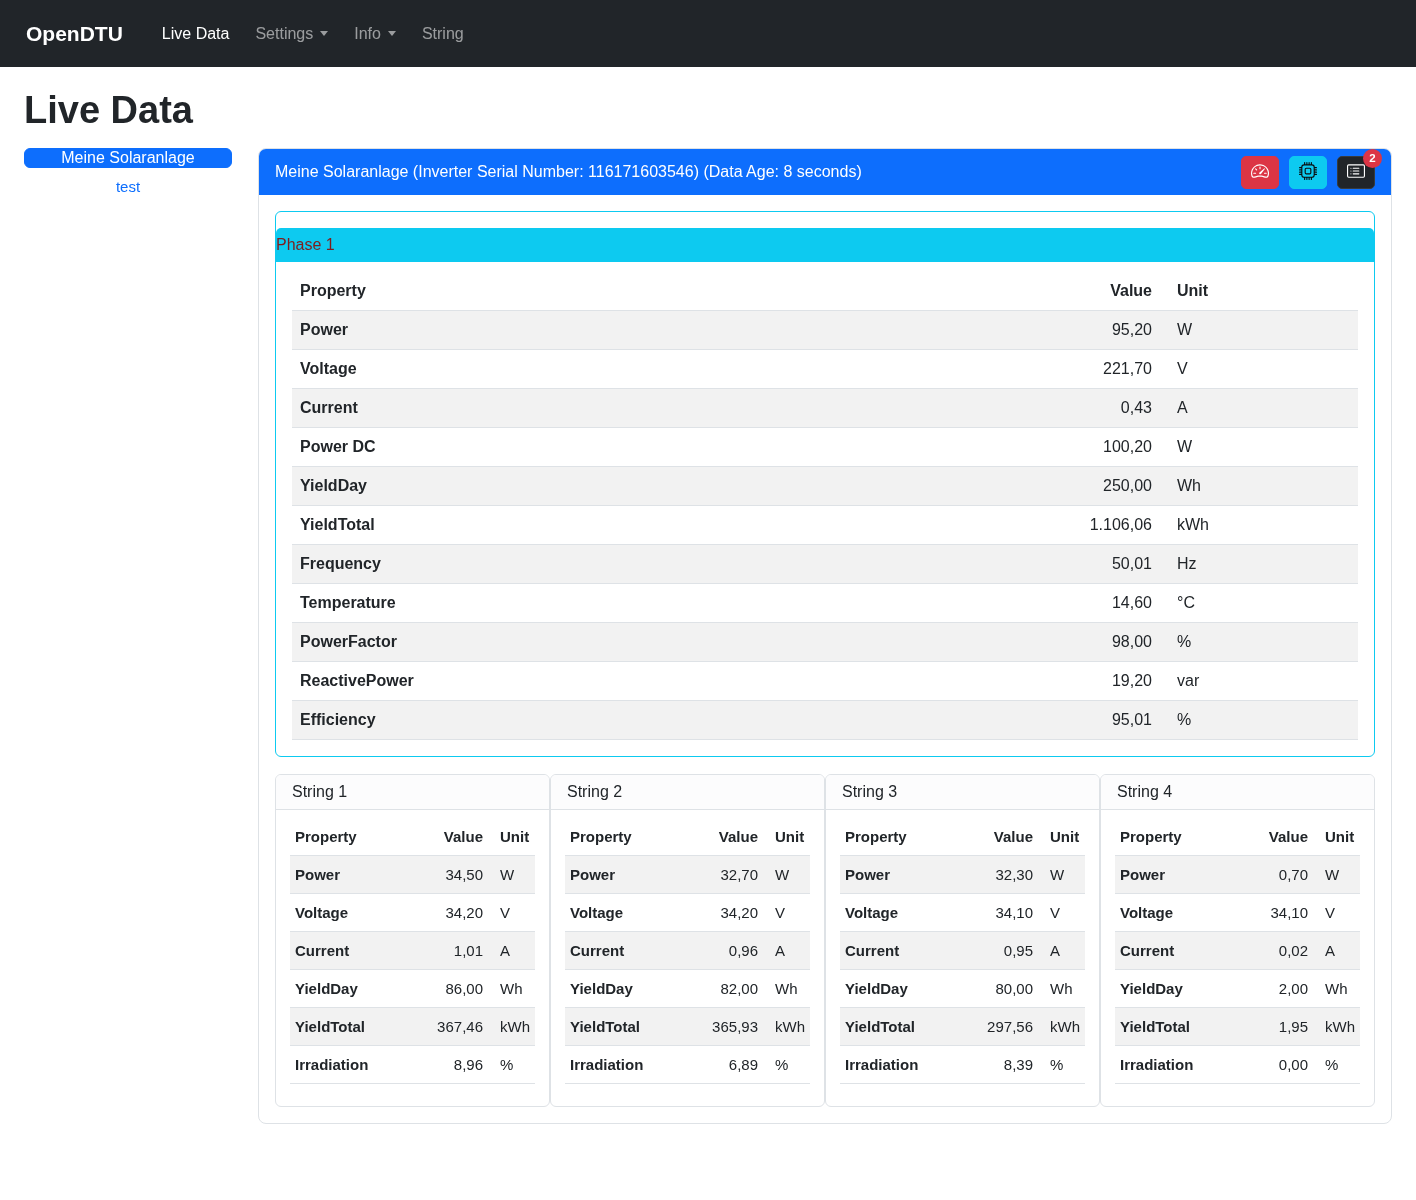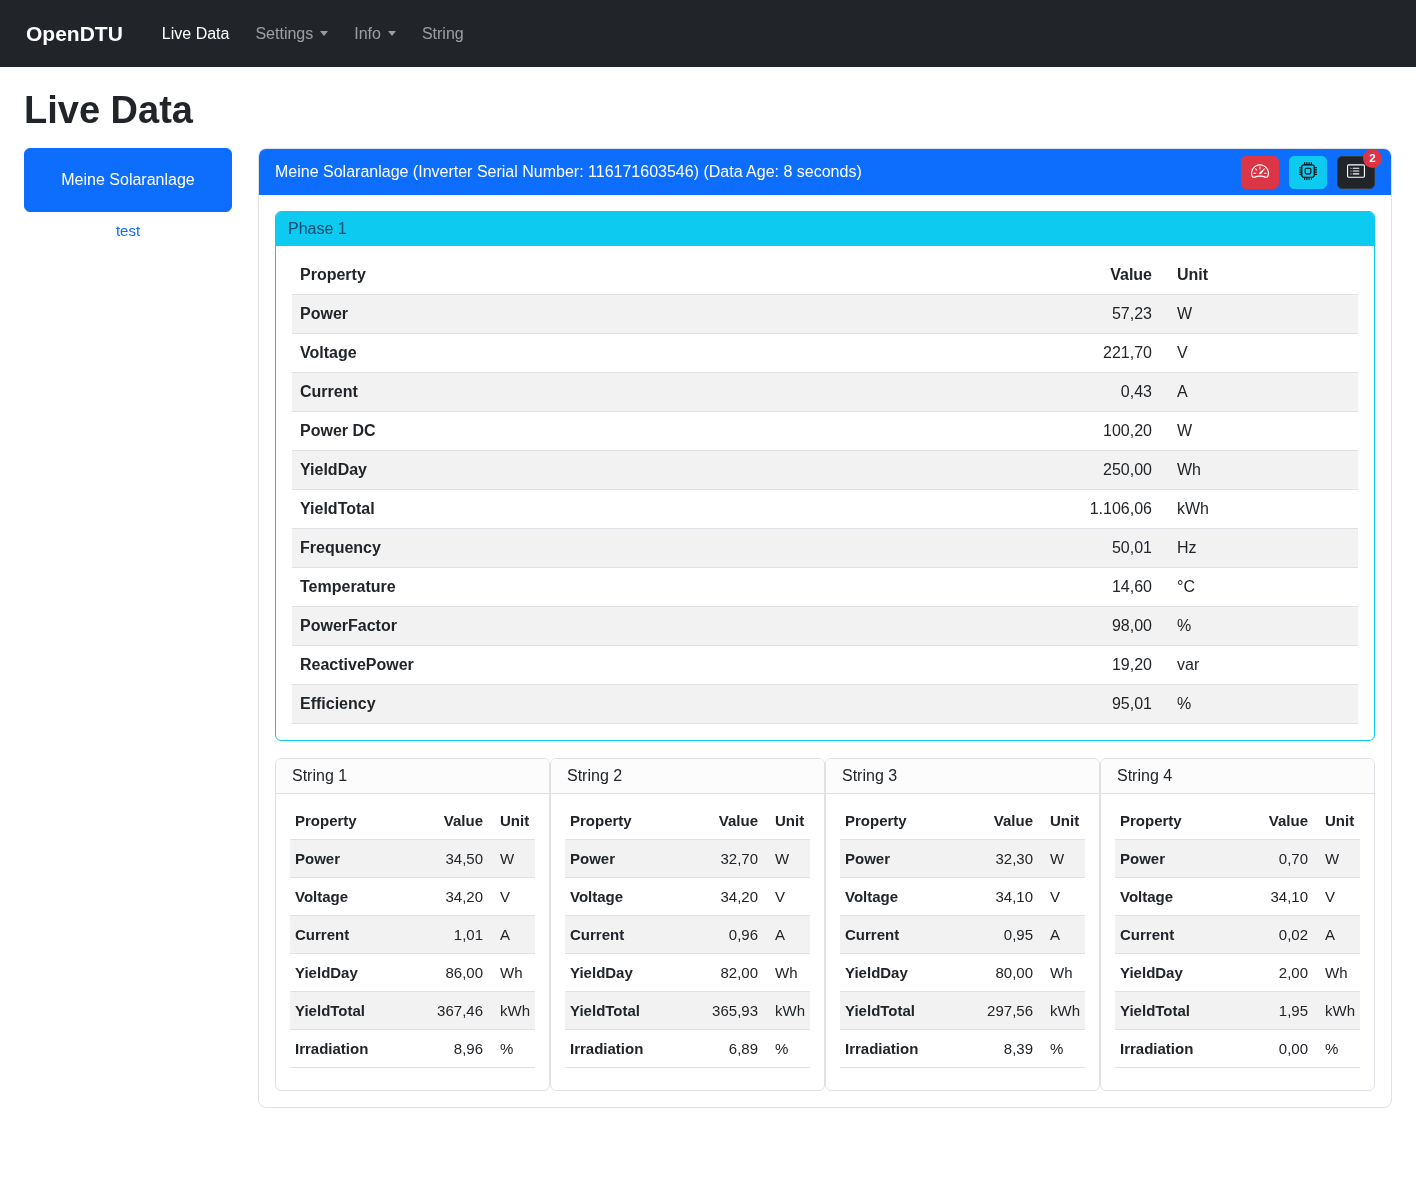--- a/index.html
+++ b/index.html
@@ -55,21 +55,21 @@
   .layout { display: flex; gap: 26px; align-items: flex-start; }
   .sidebar { width: 208px; flex: none; }
   .inverter-select-btn {
     display: block;
     width: 100%;
     background: #0d6efd;
     border: 1px solid #0d6efd;
     color: #fff;
     font-family: inherit;
     font-size: 16px;
-    padding: 22px 10px;
+    padding: 0 10px;
     border-radius: 6px;
     cursor: pointer;
   }
   .sidebar-link {
     display: block;
     text-align: center;
     margin-top: 10px;
     color: #0d6efd;
     font-size: 15px;
     text-decoration: none;
@@ -130,24 +130,25 @@
 
   
   .phase-card {
     border: 1px solid #0dcaf0;
     border-radius: 6px;
     margin-bottom: 17px;
     background: #fff;
   }
   .phase-card-header {
     background: #0dcaf0;
-    color: #0c4a6e;
-    padding: 8px 12px;
+    color: #7f1d1d;
+    padding: 8px 0;
     font-size: 16px;
     border-radius: 5px 5px 0 0;
+    margin-top: 16px;
   }
   .phase-card-body { padding: 10px 16px 16px 16px; }
 
   
   table { width: 100%; border-collapse: collapse; }
   th, td {
     text-align: left;
     padding: 10px 8px;
     border-bottom: 1px solid #dee2e6;
     font-size: 16px;
@@ -253,21 +254,21 @@
                 <thead>
                   <tr>
                     <th>Property</th>
                     <th class="val">Value</th>
                     <th class="unit">Unit</th>
                   </tr>
                 </thead>
                 <tbody>
                     <tr>
                       <th>Power</th>
-                      <td class="val">57,23</td>
+                      <td class="val">95,20</td>
                       <td class="unit">W</td>
                     </tr>
                     <tr>
                       <th>Voltage</th>
                       <td class="val">221,70</td>
                       <td class="unit">V</td>
                     </tr>
                     <tr>
                       <th>Current</th>
                       <td class="val">0,43</td>

